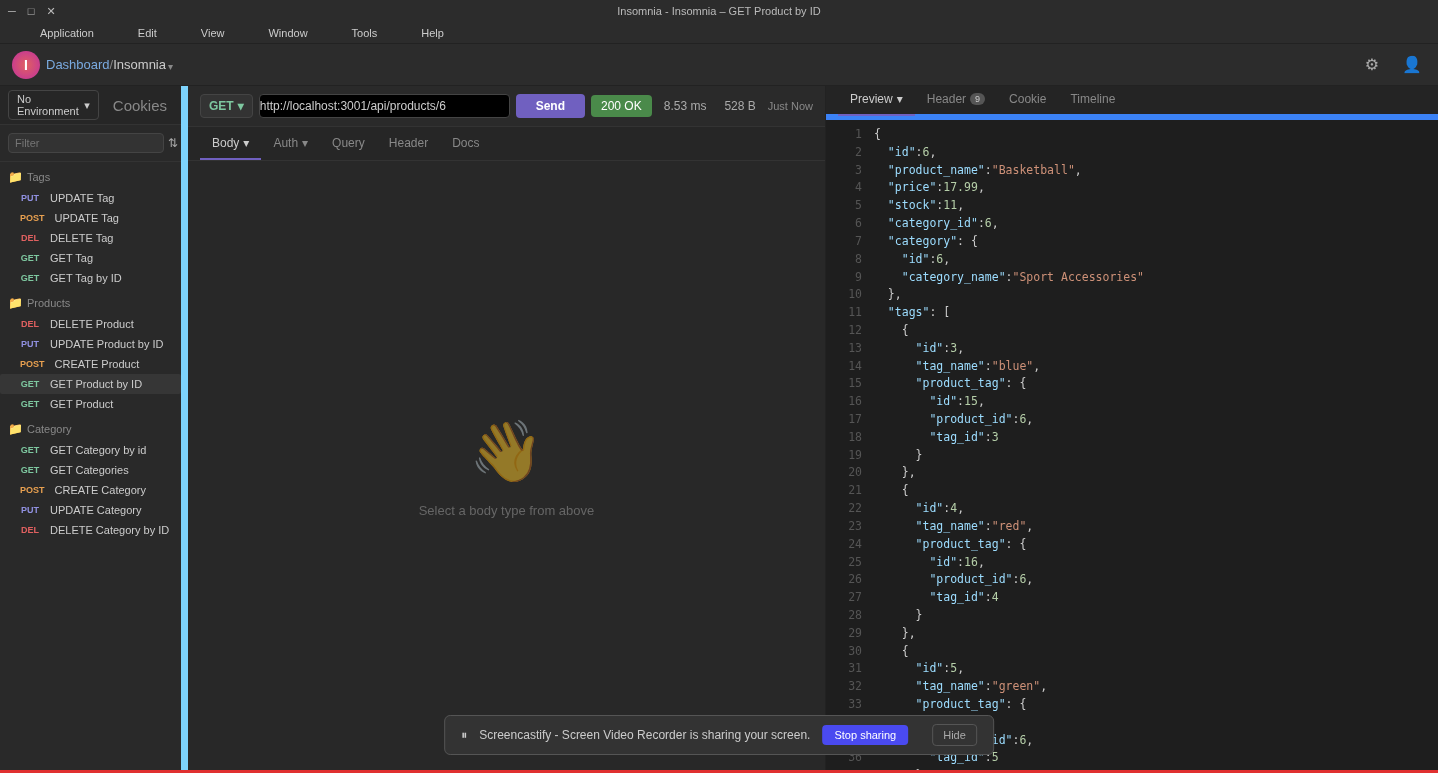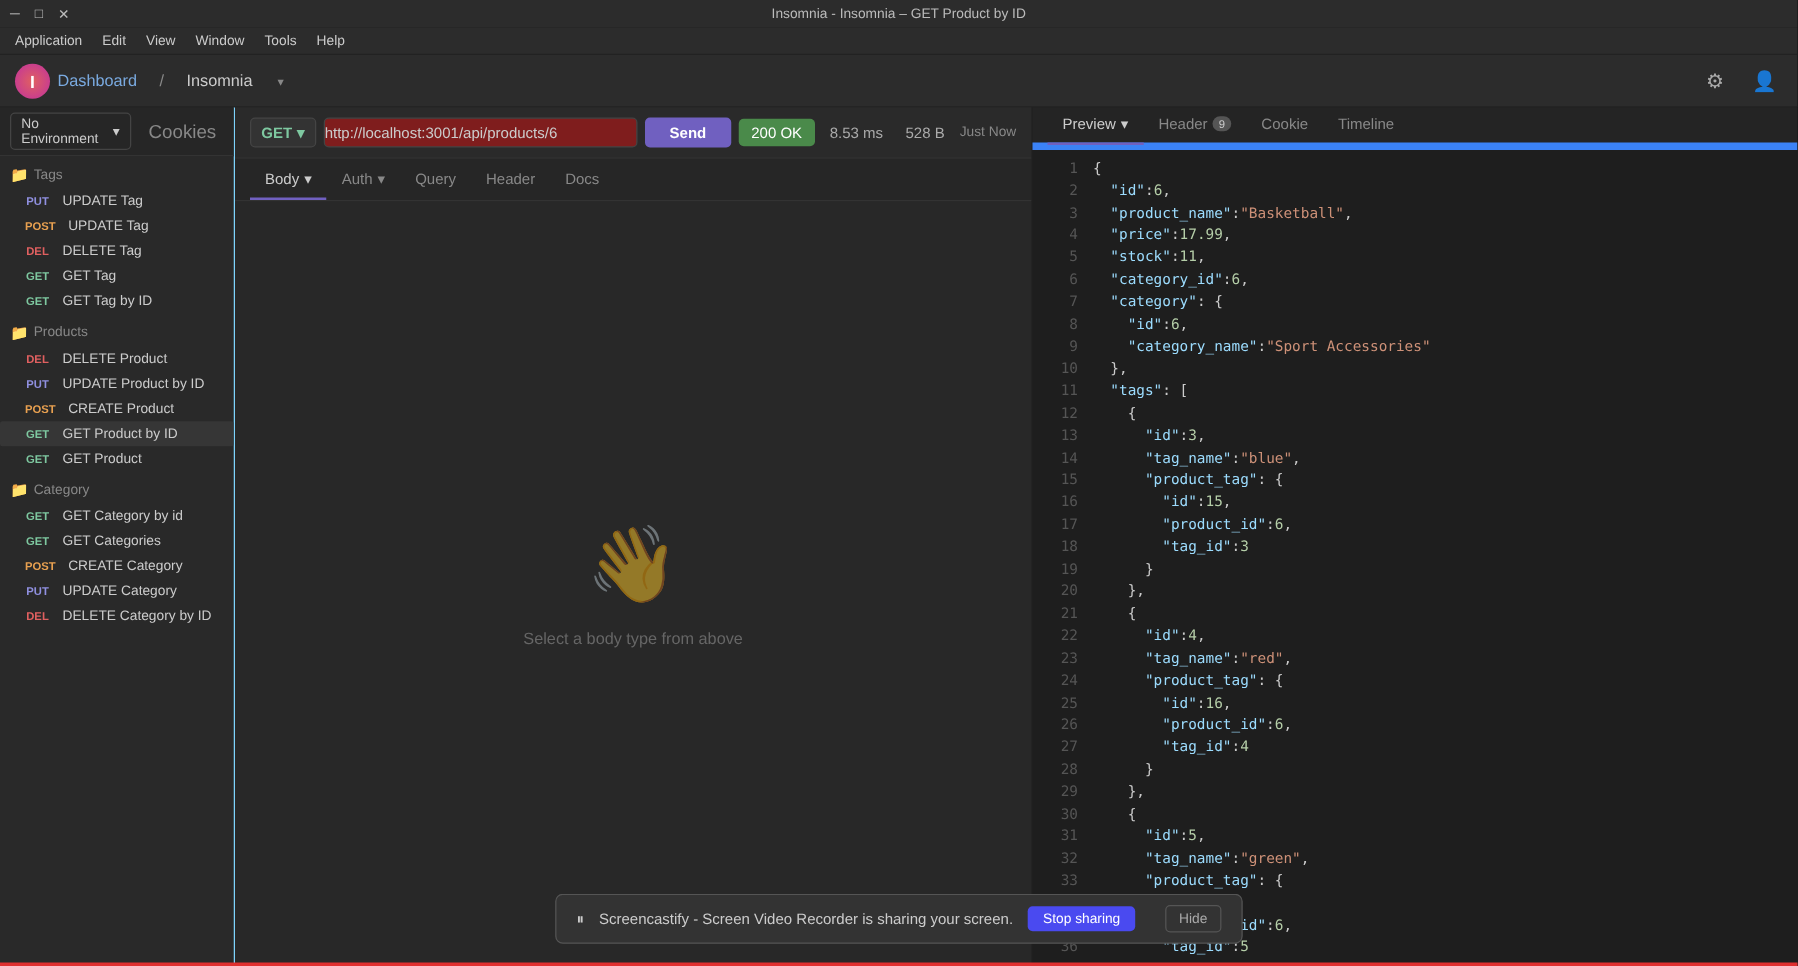--- a/index.html
+++ b/index.html
@@ -26,41 +26,42 @@
       display: flex;
       align-items: center;
       padding: 0 4px;
       font-size: 11px;
       color: #ccc;
       border-bottom: 1px solid #222;
     }
     .menu-bar span {
       padding: 2px 8px;
       cursor: pointer;
+      margin-left: 28px;
     }
 
     
     .app-bar {
       background: #2c2c2c;
       height: 42px;
       display: flex;
       align-items: center;
       padding: 0 12px;
       border-bottom: 1px solid #222;
       justify-content: space-between;
     }
     .app-bar-left { display: flex; align-items: center; gap: 6px; }
     .app-logo {
       width: 28px; height: 28px;
       background: radial-gradient(circle, #e06060, #c030a0);
       border-radius: 50%;
       display: flex; align-items: center; justify-content: center;
       font-size: 14px; color: white; font-weight: bold;
     }
-    .app-breadcrumb { display: flex; align-items: flex-end; gap: 18px; font-size: 13px; color: #ccc; }
+    .app-breadcrumb { display: flex; align-items: flex-end; gap: 0; font-size: 13px; color: #ccc; }
     .app-breadcrumb .link { color: #7aaae0; cursor: pointer; }
     .app-breadcrumb .sep { color: #888; }
     .app-breadcrumb .current { color: #ccc; }
     .dropdown-arrow { font-size: 10px; color: #888; margin-left: 2px; cursor: pointer; }
 
     .app-bar-right { display: flex; align-items: center; gap: 12px; }
     .icon-btn {
       width: 28px; height: 28px;
       border-radius: 4px;
       display: flex; align-items: center; justify-content: center;
@@ -70,21 +71,21 @@
     
     .main-layout {
       display: flex;
       height: calc(773px - 86px);
     }
 
     
     .sidebar {
       width: 188px;
       background: #292929;
-      border-right: 1px solid #7dd3fc;
+      border-right: 7px solid #7dd3fc;
       display: flex;
       flex-direction: column;
       overflow: hidden;
     }
     .sidebar-toolbar {
       display: flex;
       align-items: center;
       padding: 6px 8px;
       gap: 4px;
       border-bottom: 1px solid #333;
@@ -166,21 +167,21 @@
       border-radius: 4px;
       color: #7ec8a0;
       padding: 4px 8px;
       font-size: 12px;
       font-weight: bold;
       cursor: pointer;
       display: flex; align-items: center; gap: 4px;
     }
     .url-input {
       flex: 1;
-      background: #7f1d1d;
+      background: #000000;
       border: 1px solid #444;
       border-radius: 4px;
       color: #ccc;
       padding: 4px 0;
       font-size: 12px;
       outline: none;
     }
     .send-btn {
       background: #7060c0;
       color: white;
@@ -430,20 +431,25 @@
   <div class="sidebar">
 
     <div class="env-bar">
       <div class="env-selector">
         <span>No Environment</span>
         <span>▾</span>
       </div>
       <button class="cookies-btn">Cookies</button>
     </div>
 
+    <div class="sidebar-toolbar">
+      <input class="filter-input" placeholder="Filter" style="">
+      <button class="sidebar-icon-btn">⇅</button>
+      <button class="sidebar-icon-btn">⋯</button>
+    </div>
 
     <div class="sidebar-list">
 
       <div class="sidebar-group-header">
         <span class="folder-icon">📁</span>
         <span>Tags</span>
       </div>
       <div class="sidebar-item">
         <span class="method-badge method-put">PUT</span>
         <span>UPDATE Tag</span>

